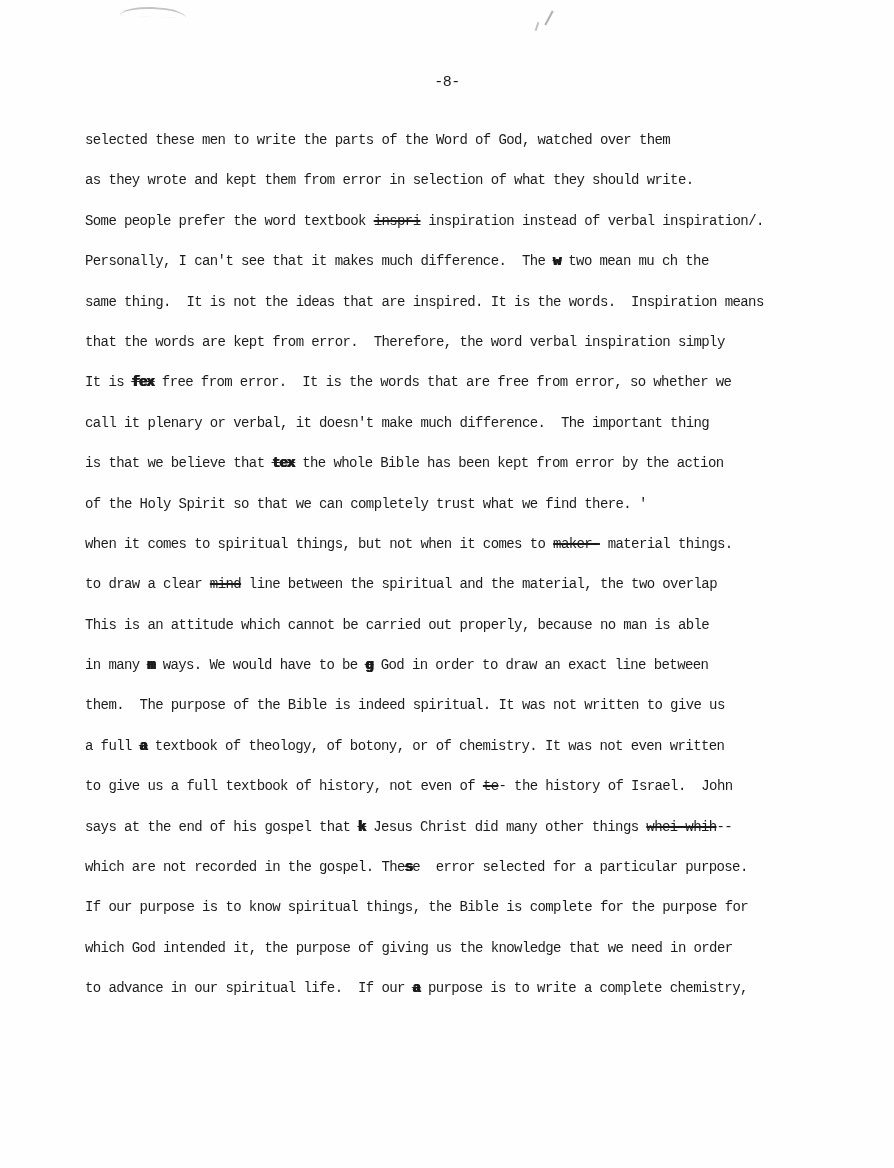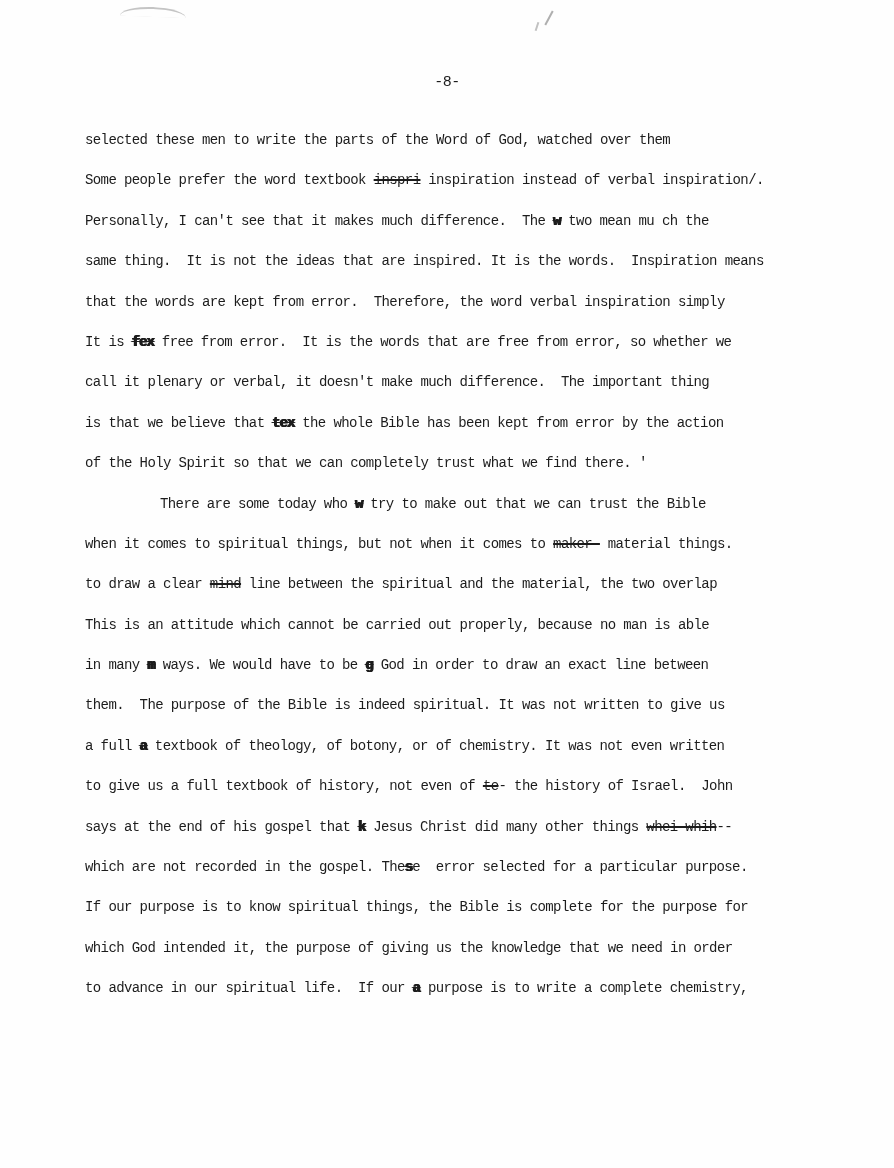--- a/index.html
+++ b/index.html
@@ -86,29 +86,29 @@
 
 <div class="page">
   <div class="smudge-a"></div>
   <div class="smudge-b"></div>
   <div class="smudge-c"></div>
 
   <div class="pagenum">-8-</div>
 
   <div class="content">
       <div class="line"><span>selected these men to write the parts of the Word of God, watched over them</span></div>
+      <div class="line"><span>as they wrote and kept them from error in selection of what they should write.</span></div>
       <div class="line"><span>Some people prefer the word textbook </span><span class="strike">inspri</span><span> inspiration instead of verbal inspiration/.</span></div>
       <div class="line"><span>Personally, I can't see that it makes much difference.  The </span><span class="xout">w</span><span> two mean mu ch the</span></div>
       <div class="line"><span>same thing.  It is not the ideas that are inspired. It is the words.  Inspiration means</span></div>
       <div class="line"><span>that the words are kept from error.  Therefore, the word verbal inspiration simply</span></div>
       <div class="line"><span>It is </span><span class="xout">fex</span><span> free from error.  It is the words that are free from error, so whether we</span></div>
       <div class="line"><span>call it plenary or verbal, it doesn't make much difference.  The important thing</span></div>
       <div class="line"><span>is that we believe that </span><span class="xout">tex</span><span> the whole Bible has been kept from error by the action</span></div>
       <div class="line"><span>of the Holy Spirit so that we can completely trust what we find there. '</span></div>
-      <div class="line indent"><span>There are some today who </span><span class="xout">w</span><span> try to make out that we can trust the Bible</span></div>
       <div class="line"><span>when it comes to spiritual things, but not when it comes to </span><span class="strike">maker-</span><span> material things.</span></div>
       <div class="line"><span>to draw a clear </span><span class="strike">mind</span><span> line between the spiritual and the material, the two overlap</span></div>
       <div class="line"><span>This is an attitude which cannot be carried out properly, because no man is able</span></div>
       <div class="line"><span>in many </span><span class="xout">m</span><span> ways. We would have to be </span><span class="xout">g</span><span> God in order to draw an exact line between</span></div>
       <div class="line"><span>them.  The purpose of the Bible is indeed spiritual. It was not written to give us</span></div>
       <div class="line"><span>a full </span><span class="xout">a</span><span> textbook of theology, of botony, or of chemistry. It was not even written</span></div>
       <div class="line"><span>to give us a full textbook of history, not even of </span><span class="strike">te</span><span>- the history of Israel.  John</span></div>
       <div class="line"><span>says at the end of his gospel that </span><span class="xout">k</span><span> Jesus Christ did many other things </span><span class="strike">whei whih</span><span>--</span></div>
       <div class="line"><span>which are not recorded in the gospel. The</span><span class="xout">s</span><span>e  error selected for a particular purpose.</span></div>
       <div class="line"><span>If our purpose is to know spiritual things, the Bible is complete for the purpose for</span></div>

